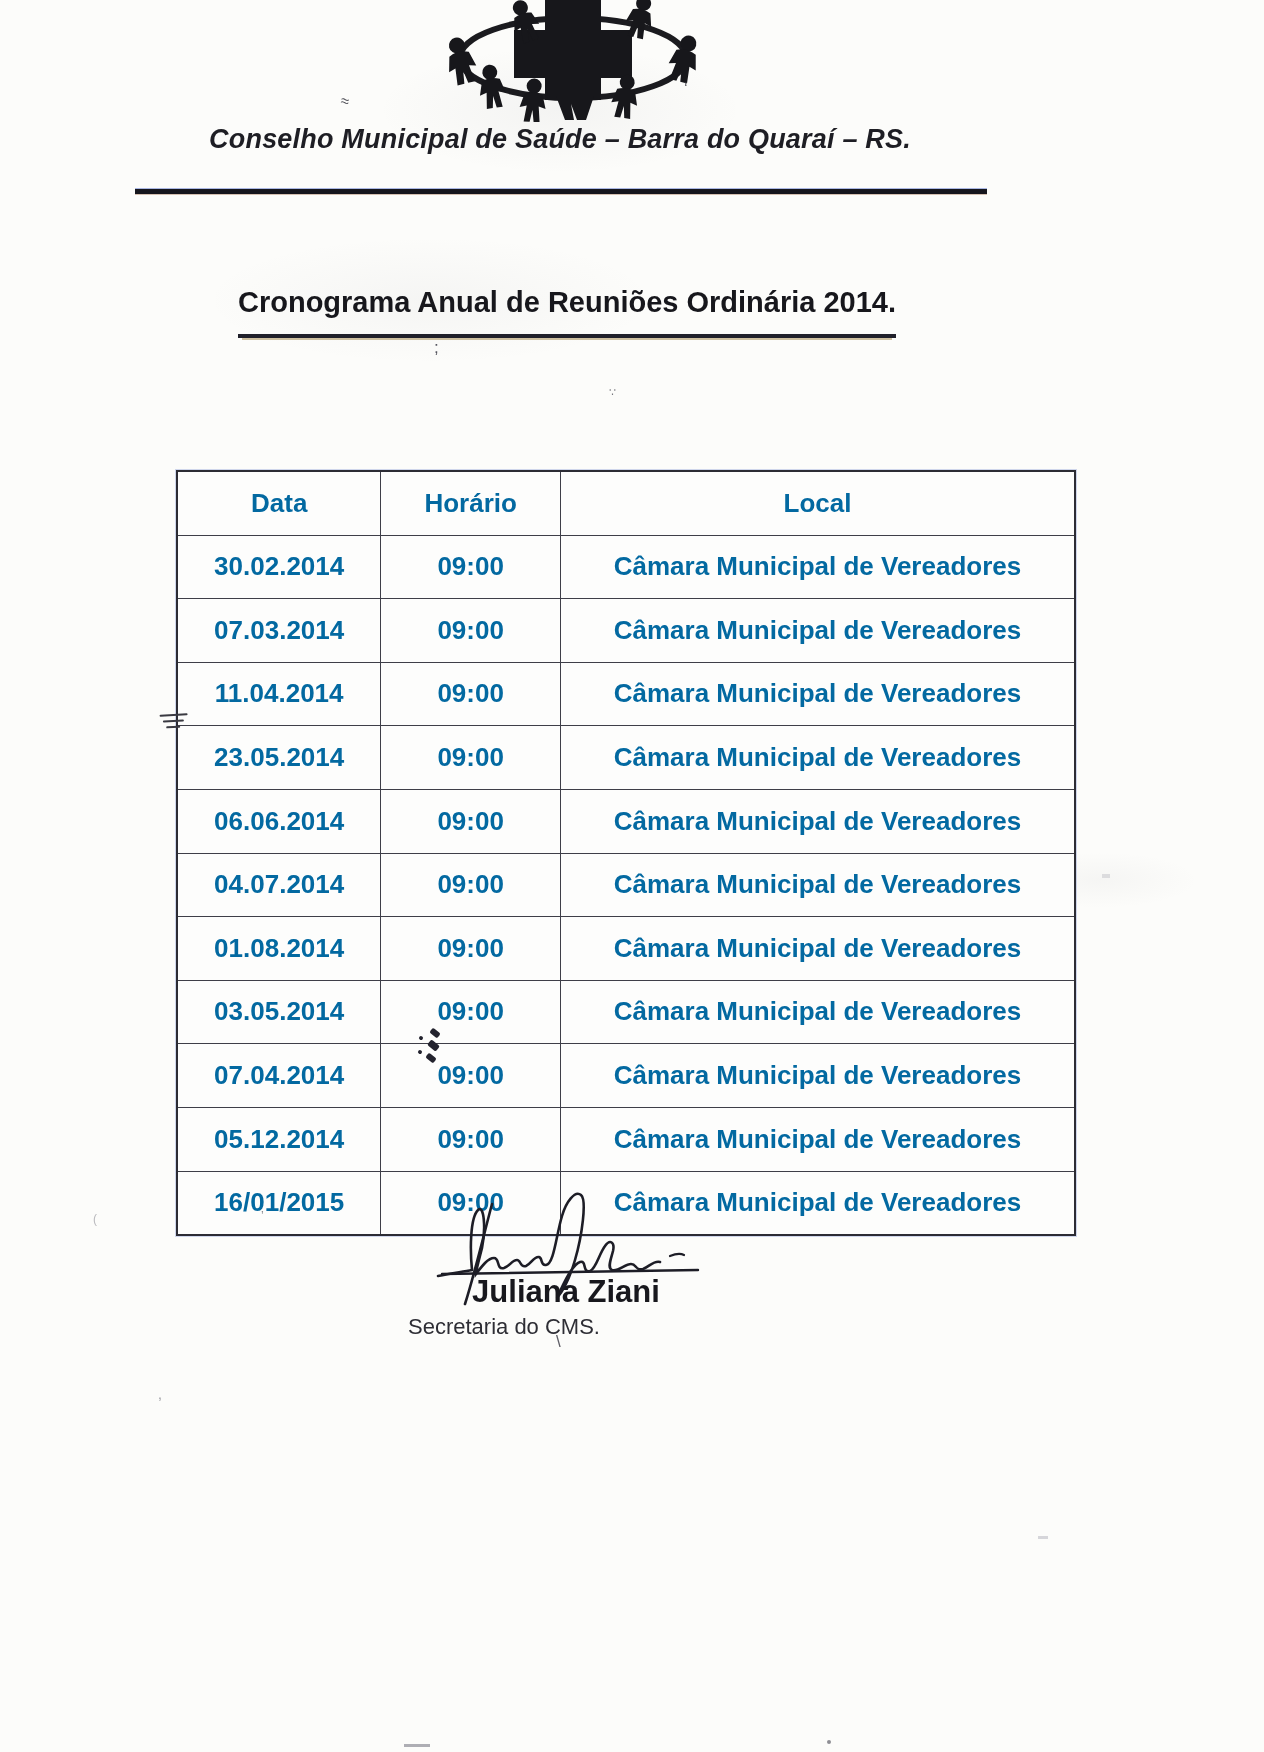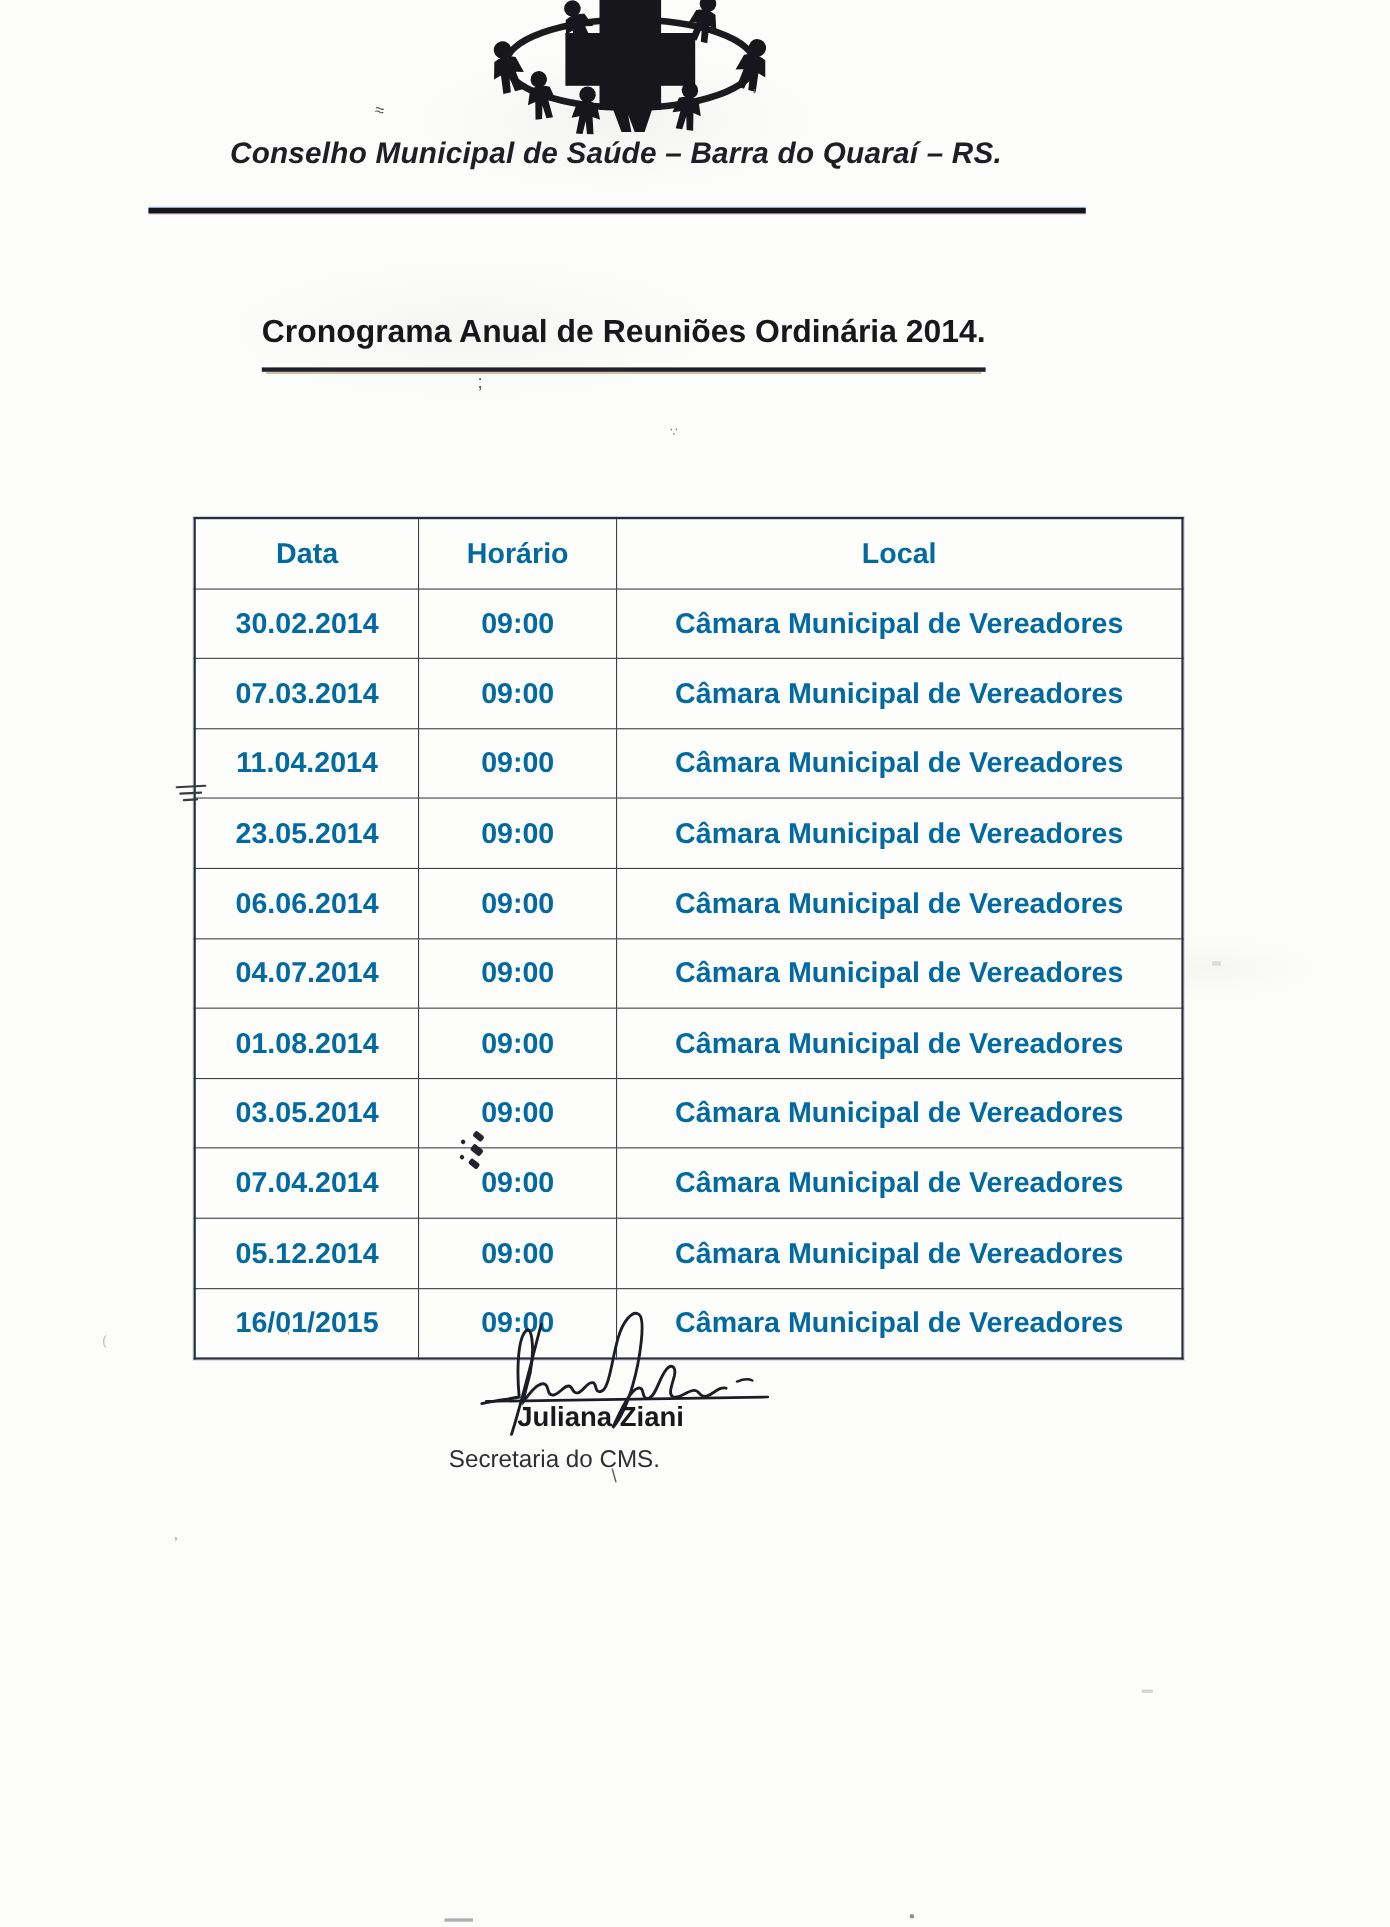--- a/index.html
+++ b/index.html
@@ -55,22 +55,22 @@
   .col-data{width:22.7%;}
   .col-hora{width:20%;}
   .col-local{width:57.3%;}
   
   .mark{position:absolute;pointer-events:none;}
   .smudge-lines span{display:block;background:#3a3a42;height:2.4px;border-radius:2px;margin-bottom:3.6px;}
   .ink-blot span{position:absolute;background:#23232e;border-radius:2px;transform:rotate(38deg);}
   
   .signature-svg{position:absolute;left:432px;top:1178px;width:282px;height:132px;}
   .sig-name{
-    position:absolute;left:396px;top:1274px;width:300px;
-    text-align:center;font-size:25px;font-weight:700;color:#18181d;
+    position:absolute;left:416px;top:1274px;width:300px;
+    text-align:center;font-size:31px;font-weight:700;color:#18181d;
   }
   .sig-role{
     position:absolute;left:408px;top:1314px;width:320px;
     font-size:22px;font-weight:400;color:#2e2e35;
   }
   .speck{position:absolute;color:#8a8a90;}
 </style>
 </head>
 <body>
 

